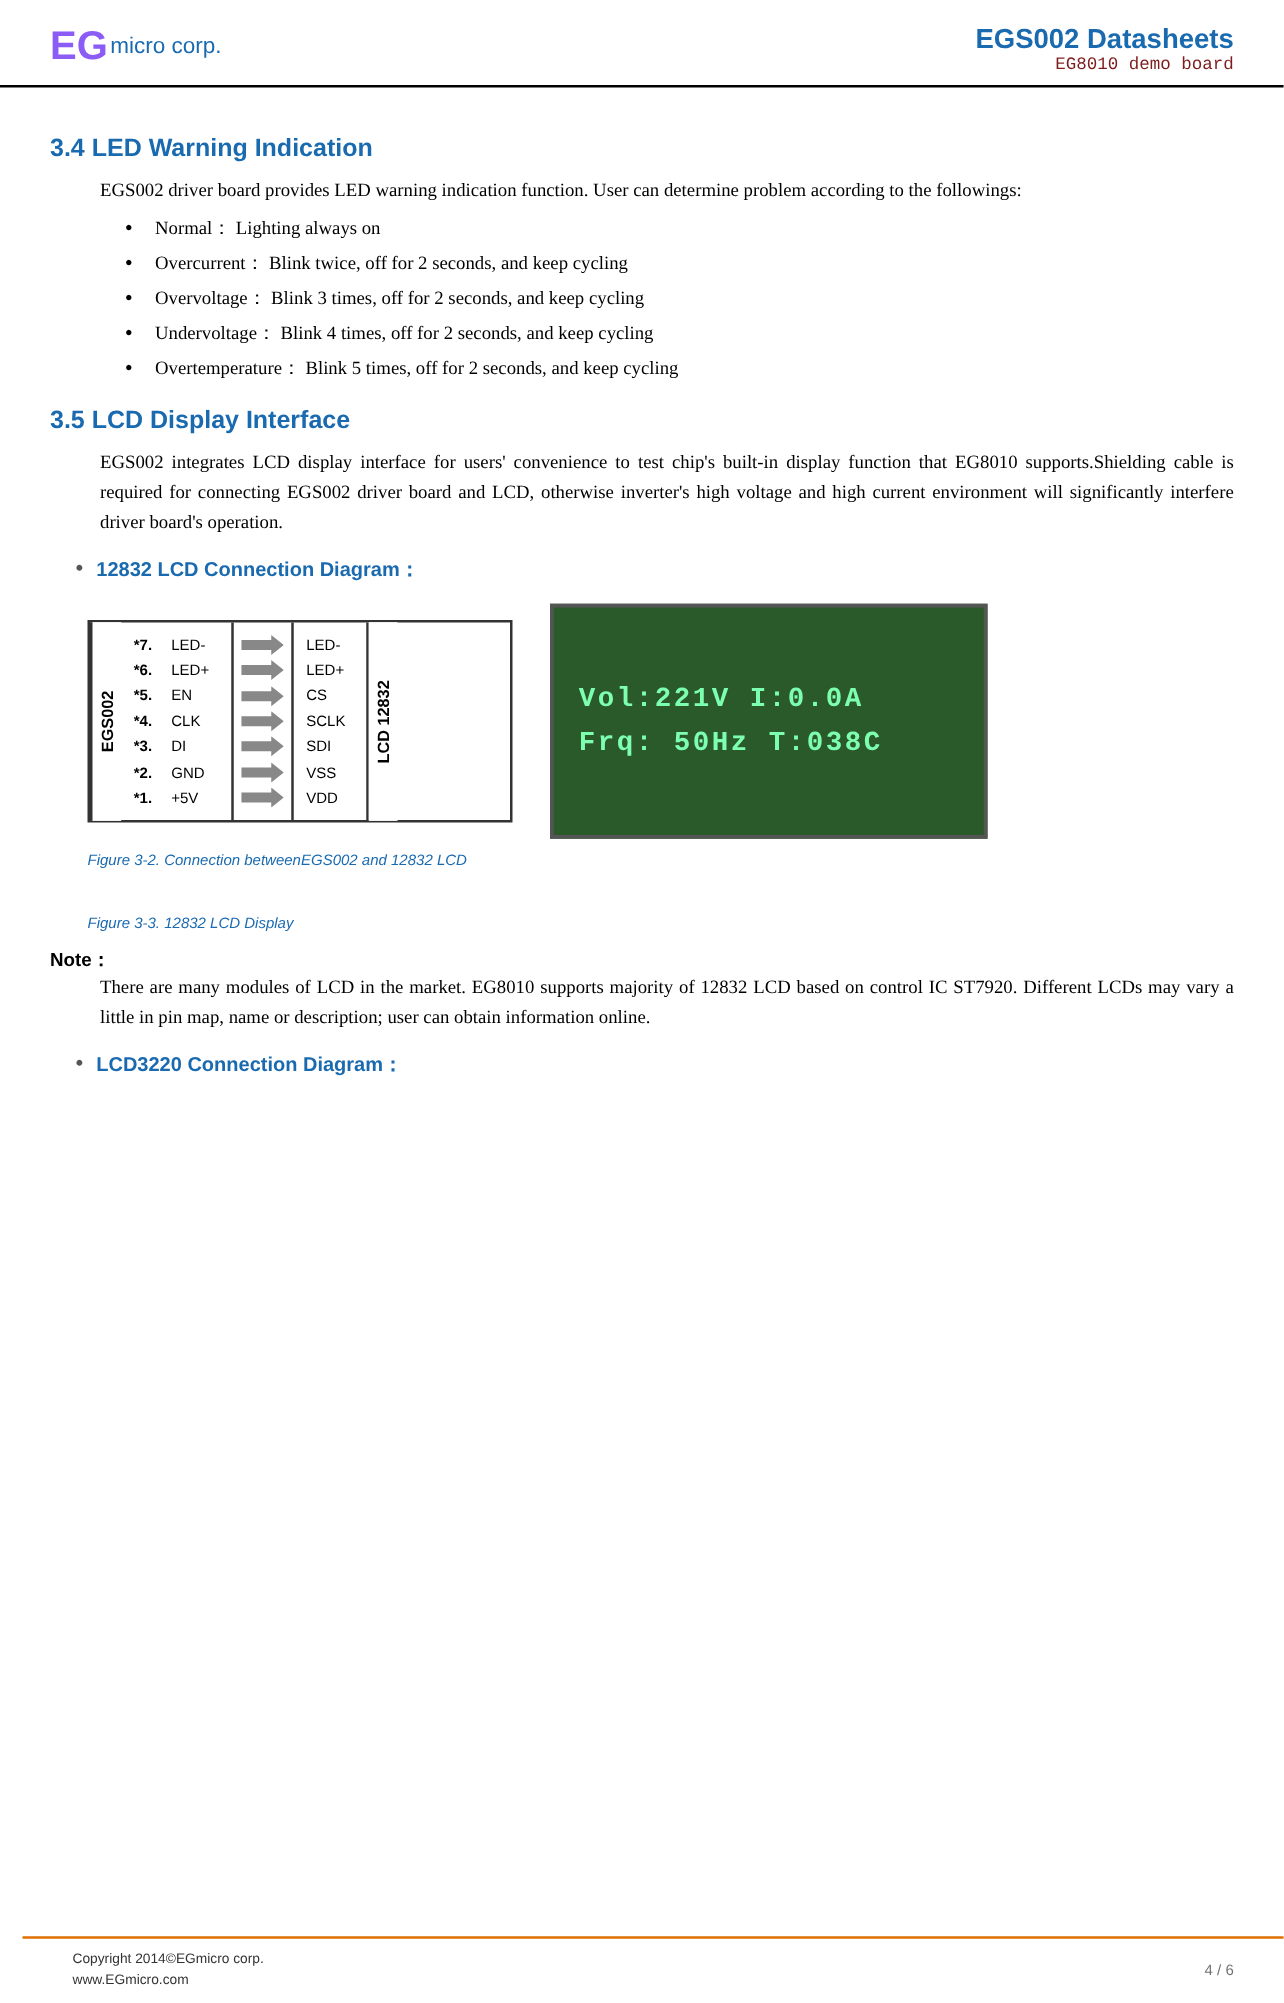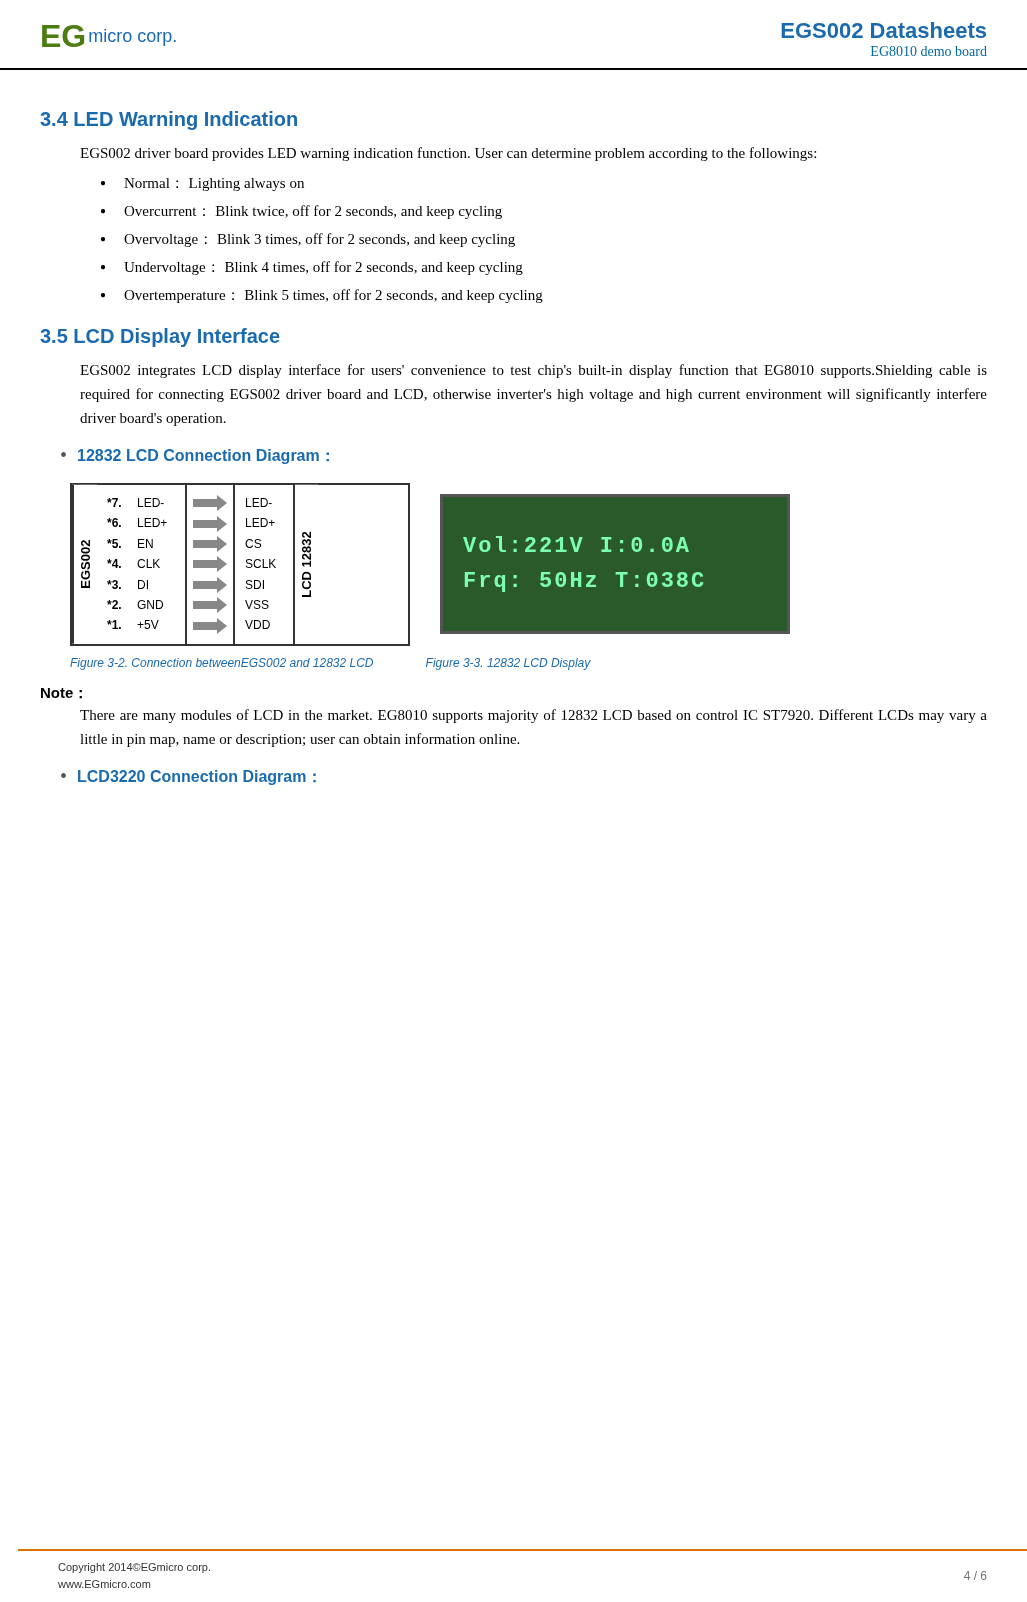--- a/index.html
+++ b/index.html
@@ -23,42 +23,42 @@
       margin-bottom: 0;
     }
     .header-logo {
       display: flex;
       align-items: center;
       gap: 0;
     }
     .logo-eg {
       font-size: 32px;
       font-weight: bold;
-      color: #4d7c0f;
+      color: #8b5cf6;
       font-family: Arial, sans-serif;
     }
     .logo-micro {
       font-size: 18px;
       color: #1a6ab0;
       font-family: Arial, sans-serif;
       margin-left: 2px;
     }
     .header-right {
       text-align: right;
     }
     .header-title-main {
       font-size: 22px;
       font-weight: bold;
       color: #1a6ab0;
       font-family: Arial, sans-serif;
     }
     .header-subtitle {
       font-size: 14px;
-      color: #0369a1;
-      font-family: Liberation Serif, serif;
+      color: #7f1d1d;
+      font-family: Liberation Mono, monospace;
     }
 
     
     .content {
       padding: 20px 40px 20px 40px;
     }
 
     
     .section-heading {
       font-size: 20px;
@@ -202,41 +202,41 @@
       justify-content: center;
       background: #fff;
       font-family: Arial, sans-serif;
     }
 
     
     .lcd-display {
       background: #2a5a2a;
       border: 3px solid #555;
       width: 350px;
-      height: 140px;
+      height: 188px;
       display: flex;
       flex-direction: column;
       justify-content: center;
       align-items: flex-start;
       padding: 18px 20px;
       gap: 10px;
     }
     .lcd-line {
       color: #7dffb0;
       font-family: "Courier New", monospace;
       font-size: 22px;
       font-weight: bold;
       letter-spacing: 2px;
     }
 
     
     .figure-caption-row {
       display: flex;
-      flex-direction: row;
-      gap: 52px;
+      flex-direction: column;
+      gap: 36px;
       margin: 8px 30px 6px 30px;
     }
     .figure-caption {
       font-size: 12px;
       color: #1a6ab0;
       font-style: italic;
       font-family: Arial, sans-serif;
     }
 
     

